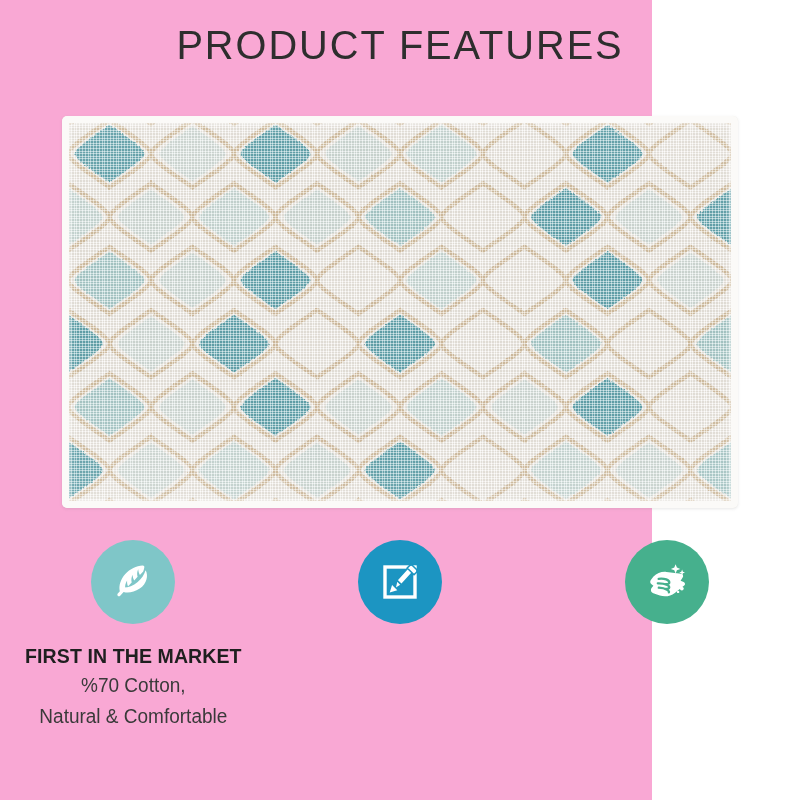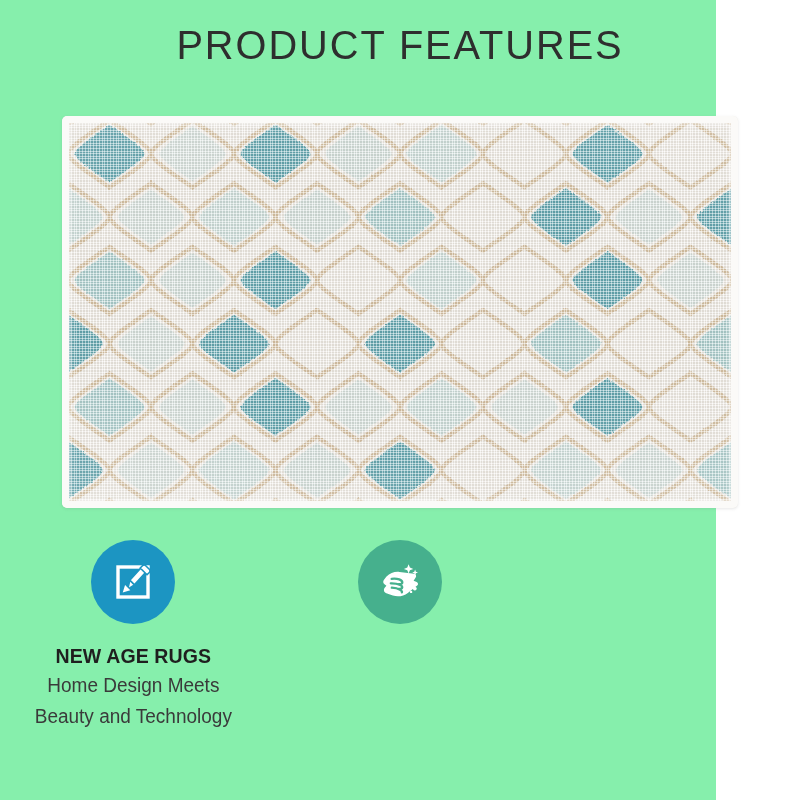--- a/index.html
+++ b/index.html
@@ -9,23 +9,23 @@
   }
   body {
     width: 800px;
     height: 800px;
     overflow: hidden;
     font-family: "Liberation Sans", sans-serif;
     -webkit-font-smoothing: antialiased;
   }
   #page {
     position: relative;
-    width: 716px;
+    width: 652px;
     height: 800px;
-    background: #86efac;
+    background: #f9a8d4;
   }
 
   
   .page-title {
     position: absolute;
     left: 0;
     top: 22px;
     width: 800px;
     text-align: center;
     font-family: "Liberation Sans", sans-serif;
@@ -951,44 +951,63 @@
         <div class="weave-h"></div>
         <div class="weave-v"></div>
         <div class="rug-sheen"></div>
       </div>
       <div class="rug-edge"></div>
     </div>
   </div>
 
   <div class="features">
 
+    <div class="feature">
+      <div class="icon-circle" style="background:#7fc6c8;color:#7fc6c8;">
+        <svg width="52" height="52" viewBox="0 0 52 52">
+          <g fill="#ffffff">
+            <path d="M35.5 9.5c-6 0.4-12.6 3.4-17.2 8.6C13.4 23.6 11.6 30 12.8 35.2
+                     c0.2 0.9 0.6 1.7 1 2.4l4.5-4.9c-0.5-2.4 0-5.4 1.8-8.3
+                     c-0.2 2.4 0.2 4.4 1 5.9l3.6-3.9c-0.6-2.3-0.4-5 0.9-7.6
+                     c0.1 2.5 0.7 4.4 1.6 5.7l3.4-3.7c-0.7-2.3-0.6-5 0.6-7.5
+                     c0.2 2.5 0.8 4.4 1.7 5.7l3.3-3.6c0.5-1.1 0.9-2.4 1.1-3.8
+                     C37.6 10.3 36.8 9.4 35.5 9.5z"></path>
+            <path d="M38.6 14.2c-1.2 4.2-3.9 8.3-7.9 11.7c-4.6 3.9-9.9 5.8-14.3 5.6
+                     l-5.6 6.1c-0.6 0.7-0.6 1.7 0.1 2.3c0.7 0.6 1.7 0.5 2.3-0.2l3.4-3.7
+                     c4.3 1.4 10.5 0.3 16.1-3.4C39.9 27.7 41.6 19.4 38.6 14.2z"></path>
+            <path d="M18.6 33.8c4 0.3 8.7-1.4 12.8-4.9c2.3-2 4.1-4.2 5.3-6.5
+                     c-1.3 3.6-3.8 7-7.3 9.6c-3.9 2.9-8.2 4.2-11.7 3.9L18.6 33.8z" opacity="0.55"></path>
+          </g>
+        </svg>
+      </div>
+      <div class="feature-texts">
+        <div class="feature-title">FIRST IN THE MARKET</div>
+        <div class="feature-line">%70 Cotton,</div>
+        <div class="feature-line">Natural &amp; Comfortable</div>
+      </div>
+    </div>
 
     <div class="feature">
       <div class="icon-circle" style="background:#1c95c2;color:#1c95c2;">
         <svg width="52" height="52" viewBox="0 0 52 52">
           <rect x="11" y="11" width="30" height="30" fill="none" stroke="#ffffff" stroke-width="3.4"></rect>
           <g fill="#ffffff" stroke="#1c95c2" stroke-width="1.6" stroke-linejoin="round">
 
             <path d="M36.4 9.2l4.6 4.6l-13.6 15.1l-4.6-4.6z"></path>
             <path d="M22.8 24.3l4.6 4.6l-6.6 4.2z"></path>
           </g>
           <g fill="#ffffff" stroke="#1c95c2" stroke-width="1.6" stroke-linejoin="round">
 
             <path d="M41.9 11.9l3.6 3.6c0.9 0.9 0.9 2.3 0 3.2l-2.3 2.3l-6.8-6.8l2.3-2.3
                      C39.6 11 41 11 41.9 11.9z" transform="translate(-3.2,-2.2)"></path>
           </g>
           <g fill="#ffffff">
             <path d="M16.6 30.5l5.2 5.2l-7.6 2.4z" transform="translate(1.5,-1.5)"></path>
           </g>
         </svg>
-      </div>
-      <div class="feature-texts">
-        <div class="feature-title">NEW AGE RUGS</div>
-        <div class="feature-line">Home Design Meets</div>
-        <div class="feature-line">Beauty and Technology</div>
       </div>
     </div>
 
     <div class="feature">
       <div class="icon-circle" style="background:#46b08d;color:#46b08d;">
         <svg width="54" height="54" viewBox="0 0 54 54">
           <g fill="#ffffff">
 
             <path d="M13.5 21.5c3.5-3.6 8.4-5.2 13-4.6l14.6 1.9c1.7 0.2 2.6 2.1 1.7 3.5
                      l-2.2 3.4l3.1 1.3c1.5 0.6 1.8 2.6 0.5 3.6l-9.4 7.3

